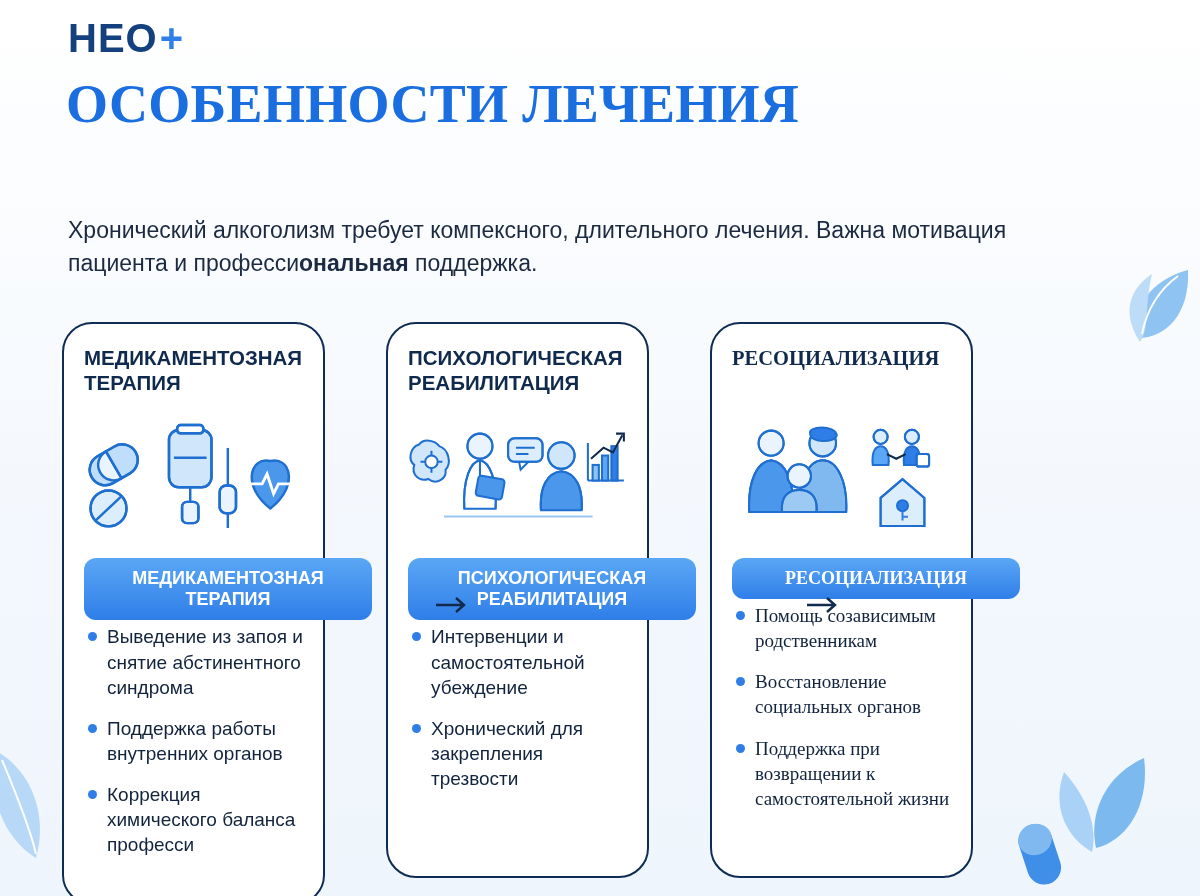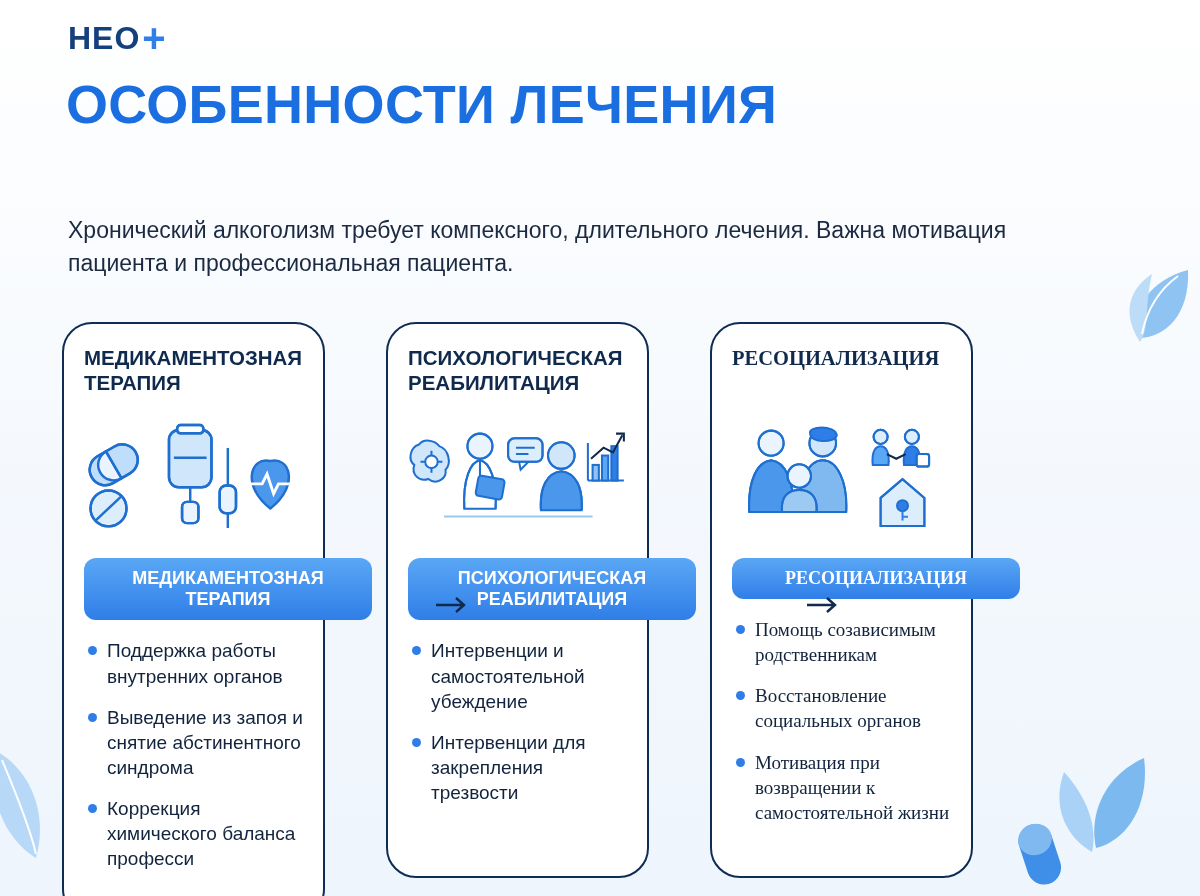--- a/index.html
+++ b/index.html
@@ -21,42 +21,43 @@
   .leaf-tr { right: 0px; top: 262px; }
   .leaf-bl { left: -8px; top: 742px; }
   .leaf-br { right: 46px; bottom: -10px; }
 
   
   .logo {
     position: absolute; left: 68px; top: 18px;
     display: flex; align-items: center;
   }
   .logo-text {
-    font-size: 32px; font-weight: 700; letter-spacing: 1px;
+    font-size: 40px; font-weight: 700; letter-spacing: 1px;
     color: #15407e; line-height: 1;
   }
   .logo-plus {
     font-size: 40px; font-weight: 700; color: #2f7fe8;
     line-height: 1; margin-left: 2px;
   }
 
   
   .title {
     position: absolute; left: 66px; top: 76px; width: 1080px;
     color: #1a6ee0;
     font-size: 54px; font-weight: 700; line-height: 1.07;
     letter-spacing: 0.3px;
+    font-family: Liberation Serif, serif;
   }
   .title .l2 { display: block; }
 
   .subtitle {
     position: absolute; left: 68px; top: 214px; width: 1010px;
     font-size: 23px; line-height: 1.42; color: #1b2a40;
   }
-  .subtitle b { font-weight: 400; }
+  .subtitle b { font-weight: 700; }
 
   
   .cards {
     position: absolute; left: 62px; top: 322px;
     width: 1076px; height: 560px;
     display: flex; align-items: flex-start;
   }
   .card {
     position: relative;
     width: 263px;
@@ -83,21 +84,21 @@
   .pill-label {
     margin: 4px auto 0 auto;
     background: linear-gradient(180deg,#5aa7f5 0%,#2f7ee8 100%);
     color: #ffffff; font-weight: 700; font-size: 18px;
     line-height: 1.18; text-transform: uppercase;
     border-radius: 12px;
     padding: 10px 14px;
     text-align: center;
     width: 288px;
   }
-  .bullets { margin-top: 18px; padding-left: 4px; }
+  .bullets { margin-top: 4px; padding-left: 4px; }
   .bullet {
     display: flex; align-items: flex-start;
     margin-bottom: 16px;
   }
   .dot {
     width: 9px; height: 9px; border-radius: 50%;
     background: #2f7ee8; flex: 0 0 9px; margin-top: 8px; margin-right: 10px;
   }
   .btext { font-size: 19px; line-height: 1.32; color: #12243d; }
 
@@ -141,21 +142,21 @@
   <div class="logo">
     <span class="logo-text">HEO</span>
     <span class="logo-plus">+</span>
   </div>
 
   <h1 class="title">
     <span class="l1">ОСОБЕННОСТИ ЛЕЧЕНИЯ</span>
   </h1>
 
   <p class="subtitle">
-    <span>Хронический алкоголизм требует компексного, длительного лечения. Важна мотивация пациента и професси</span><b>ональная</b><span> пациента.</span>
+    <span>Хронический алкоголизм требует компексного, длительного лечения. Важна мотивация пациента и професси</span><b>ональная</b><span> поддержка.</span>
   </p>
 
   <div class="cards">
 
     <div class="card c1">
       <div class="card-title">МЕДИКАМЕНТОЗНАЯ ТЕРАПИЯ</div>
       <div class="art">
         <svg width="268" height="140" viewBox="0 0 268 140">
           <g stroke="#1f6fd0" fill="none" stroke-width="3">
             <g transform="translate(6,34) rotate(-30 30 20)">
@@ -189,25 +190,25 @@
               <path d="M30 76 C-6 48 6 12 30 18 C54 12 66 48 30 76 Z" fill="#4a97ec" stroke="#1f6fd0"></path>
               <path d="M6 46 h14 l6 -12 l8 24 l6 -12 h14" stroke="#ffffff" stroke-width="3.5" fill="none"></path>
             </g>
           </g>
         </svg>
       </div>
       <div class="pill-label">МЕДИКАМЕНТОЗНАЯ ТЕРАПИЯ</div>
       <div class="bullets">
         <div class="bullet">
           <span class="dot"></span>
+          <span class="btext">Выведение из запоя и снятие абстинентного синдрома</span>
+        </div>
+        <div class="bullet">
+          <span class="dot"></span>
           <span class="btext">Поддержка работы внутренних органов</span>
-        </div>
-        <div class="bullet">
-          <span class="dot"></span>
-          <span class="btext">Выведение из запоя и снятие абстинентного синдрома</span>
         </div>
         <div class="bullet">
           <span class="dot"></span>
           <span class="btext">Коррекция химического баланса професси</span>
         </div>
       </div>
     </div>
 
     <div class="card c2">
       <div class="card-title">ПСИХОЛОГИЧЕСКАЯ РЕАБИЛИТАЦИЯ</div>
@@ -253,21 +254,21 @@
         </svg>
       </div>
       <div class="pill-label">ПСИХОЛОГИЧЕСКАЯ РЕАБИЛИТАЦИЯ</div>
       <div class="bullets">
         <div class="bullet">
           <span class="dot"></span>
           <span class="btext">Интервенции и самостоятельной убеждение</span>
         </div>
         <div class="bullet">
           <span class="dot"></span>
-          <span class="btext">Интервенции для закрепления трезвости</span>
+          <span class="btext">Хронический для закрепления трезвости</span>
         </div>
       </div>
     </div>
 
     <div class="card c3">
       <div class="card-title">РЕСОЦИАЛИЗАЦИЯ</div>
       <div class="art">
         <svg width="280" height="145" viewBox="0 0 280 145">
           <g stroke="#1f6fd0" fill="none" stroke-width="2.6">
             <g transform="translate(6,4)">
@@ -314,21 +315,21 @@
         <div class="bullet">
           <span class="dot"></span>
           <span class="btext">Помощь созависимым родственникам</span>
         </div>
         <div class="bullet">
           <span class="dot"></span>
           <span class="btext">Восстановление социальных органов</span>
         </div>
         <div class="bullet">
           <span class="dot"></span>
-          <span class="btext">Мотивация при возвращении к самостоятельной жизни</span>
+          <span class="btext">Поддержка при возвращении к самостоятельной жизни</span>
         </div>
       </div>
     </div>
 
     <div class="arrow a1">
       <svg width="40" height="26" viewBox="0 0 40 26">
         <path d="M2 13 h26 M22 6 l8 7 l-8 7" stroke="#102a4d" stroke-width="2.4" fill="none"></path>
       </svg>
     </div>
     <div class="arrow a2">

